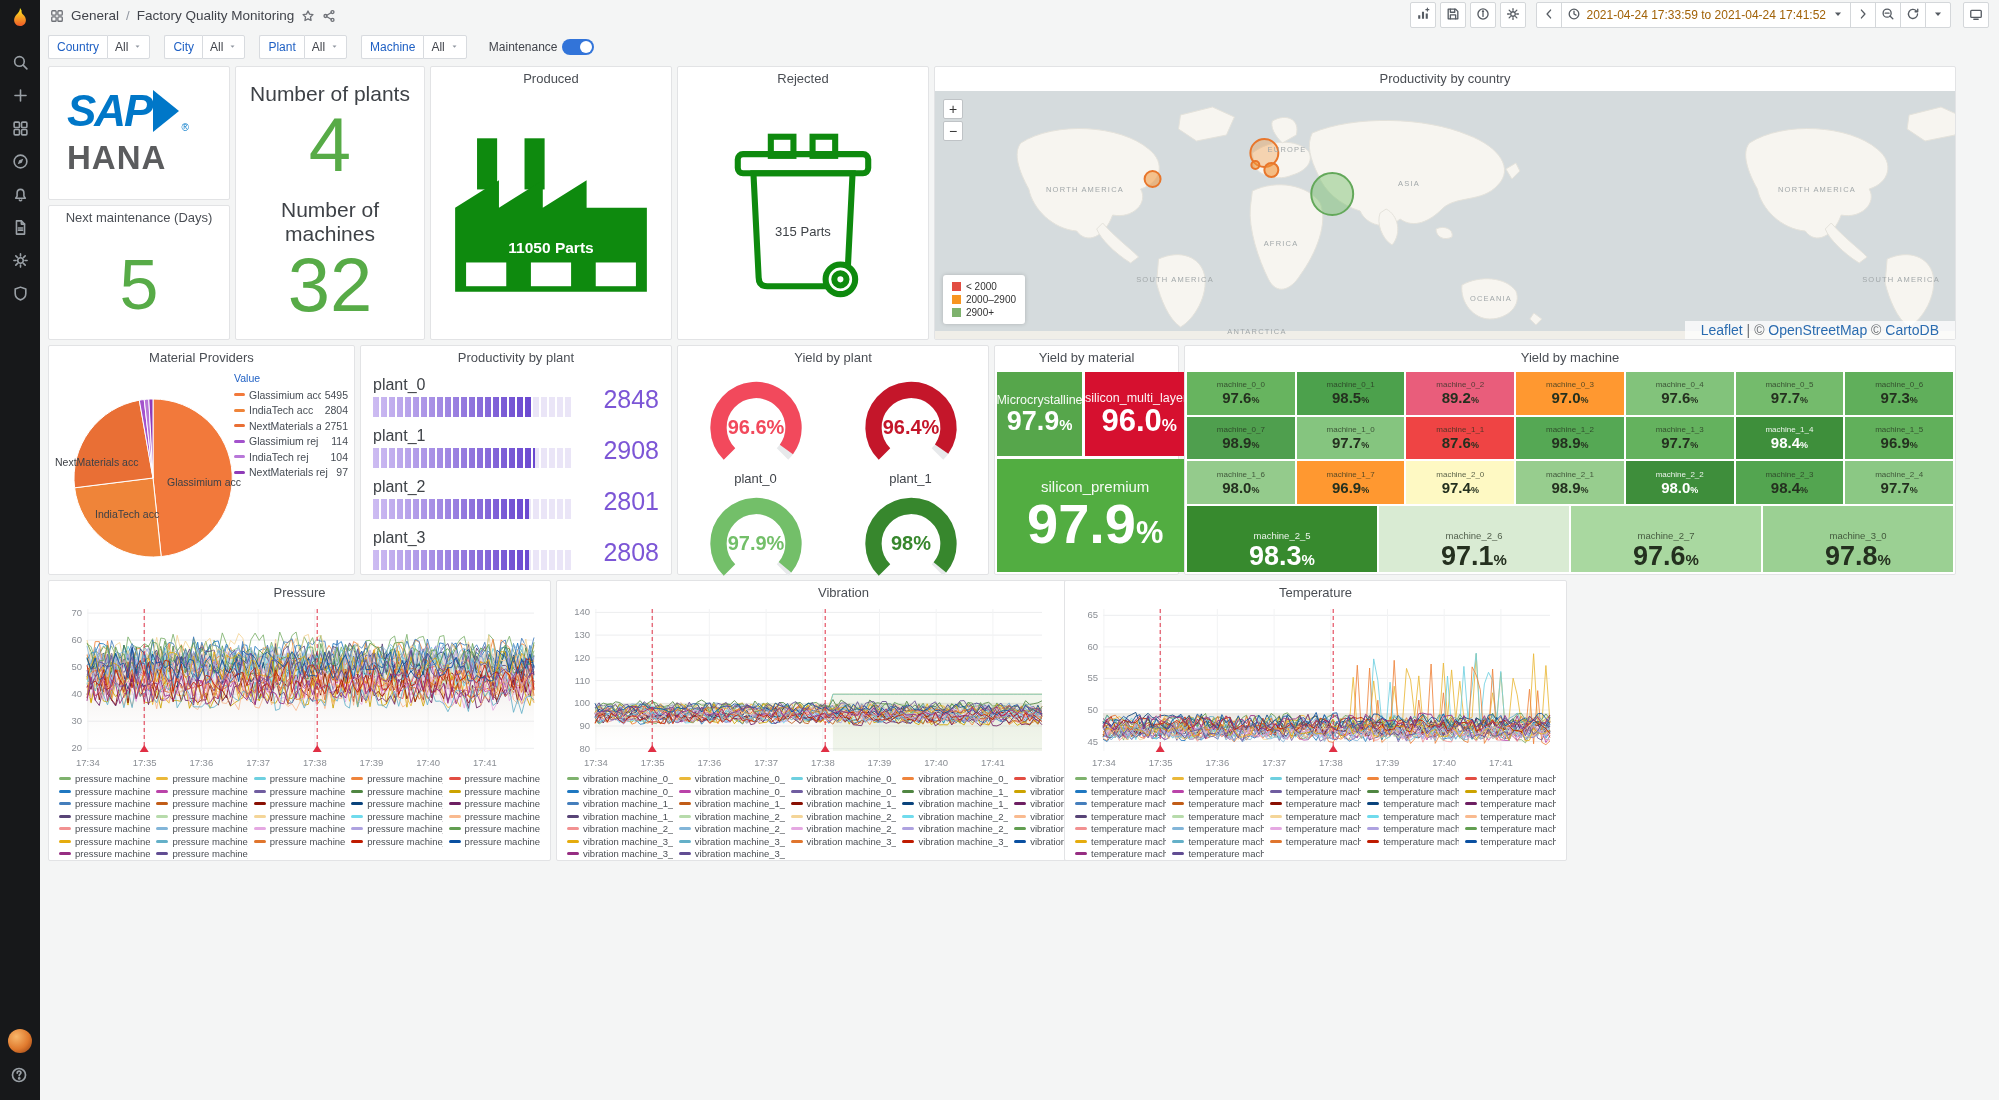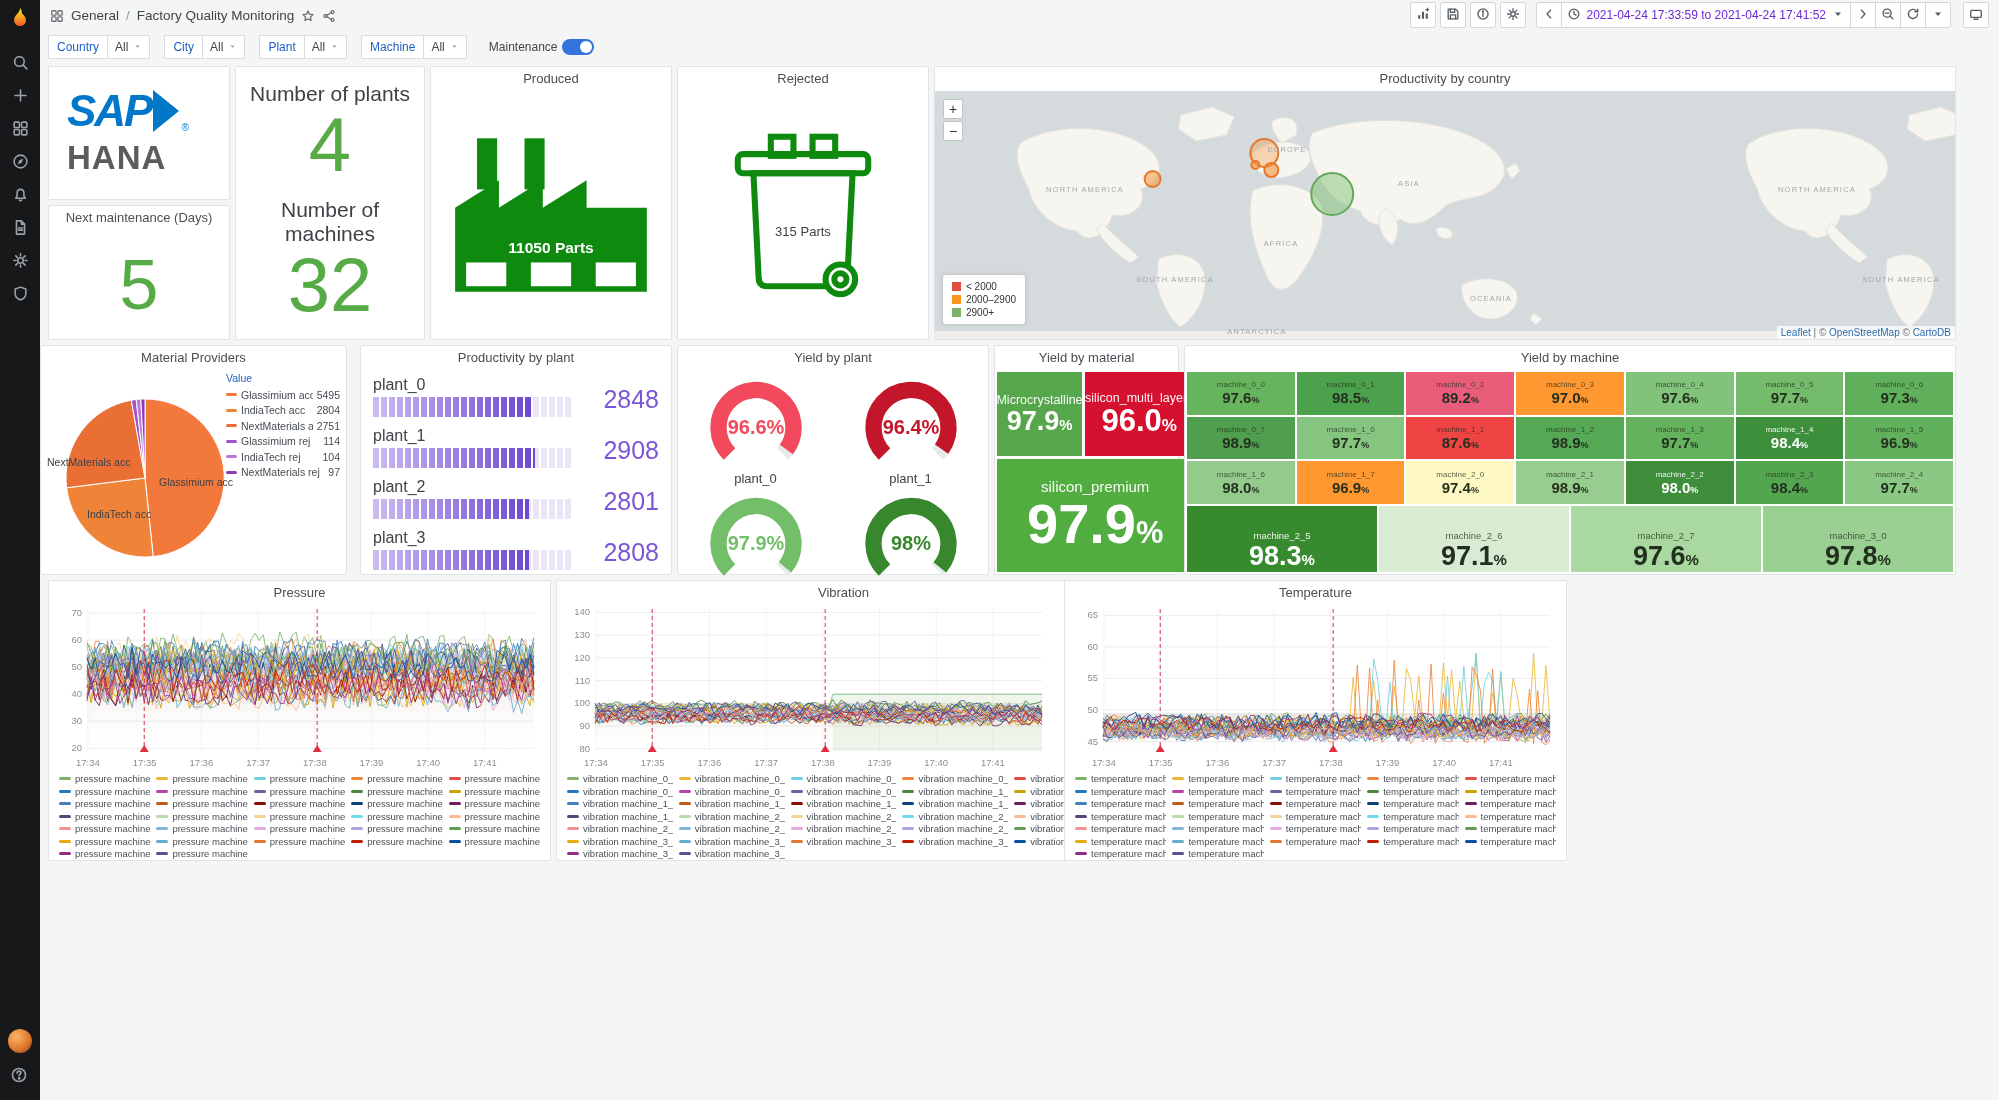--- a/index.html
+++ b/index.html
@@ -29,21 +29,21 @@
   .sep{color:#9096A0;font-size:13px;}
   .nav-right{display:flex;align-items:center;gap:4px;}
   .tool-btn{height:26px;min-width:26px;display:flex;align-items:center;justify-content:center;gap:5px;
             background:#fff;border:1px solid #D4D7DA;border-radius:2px;color:#555B62;cursor:pointer;
             font-family:inherit;font-size:12px;padding:0 5px;}
   .tool-btn svg{width:14px;height:14px;}
   .time-group{display:flex;align-items:center;margin-left:6px;}
   .time-group .tool-btn{border-radius:0;margin-left:-1px;}
   .time-group .tool-btn:first-child{border-radius:2px 0 0 2px;margin-left:0;}
   .time-group .tool-btn:last-child{border-radius:0 2px 2px 0;}
-  .time-btn span.txt{white-space:nowrap;color:#6d28d9;font-size:12px;}
+  .time-btn span.txt{white-space:nowrap;color:#a16207;font-size:12px;}
   .kiosk{margin-left:8px;}
   
   .filters{position:absolute;left:40px;right:0;top:31px;height:32px;display:flex;align-items:center;
            gap:14px;padding-left:8px;box-sizing:border-box;}
   .var-group{display:flex;align-items:center;}
   .var-label{background:#fff;border:1px solid #D8DBDF;border-right:none;border-radius:2px 0 0 2px;
              color:#1F60C4;font-size:12px;padding:3px 8px;line-height:16px;}
   .var-label.plain{background:none;border:none;color:#41444B;padding-right:4px;}
   .var-value{background:#fff;border:1px solid #D8DBDF;border-radius:0 2px 2px 0;color:#41444B;
              font-size:12px;padding:3px 7px;line-height:16px;display:flex;align-items:center;gap:5px;cursor:pointer;}
@@ -77,22 +77,22 @@
   .map-canvas,.map-canvas svg{position:absolute;inset:0;width:100%;height:100%;}
   .map-label{position:absolute;transform:translate(-50%,-50%);font-size:7.5px;letter-spacing:1.2px;
              color:#A2A8AA;white-space:nowrap;}
   .map-zoom{position:absolute;left:8px;top:8px;display:flex;flex-direction:column;gap:2px;z-index:5;}
   .map-zoom button{width:20px;height:20px;background:#fff;border:1px solid #BFC3C6;border-radius:2px;
                    font-size:14px;line-height:16px;color:#333;cursor:pointer;padding:0;}
   .map-legend{position:absolute;left:8px;bottom:15px;background:#fff;border-radius:3px;padding:5px 9px;
               box-shadow:0 0 4px rgba(0,0,0,.18);z-index:5;}
   .map-legend .row{display:flex;align-items:center;gap:5px;font-size:10px;color:#333;line-height:13px;}
   .map-legend .sq{width:9px;height:9px;display:inline-block;}
-  .map-attr{position:absolute;right:0;bottom:0;background:rgba(255,255,255,.75);font-size:10px;
-            padding:1px 4px;color:#6B6F73;z-index:5;}
+  .map-attr{position:absolute;right:0;bottom:0;background:rgba(255,255,255,.75);font-size:14px;
+            padding:1px 16px;color:#6B6F73;z-index:5;}
   .map-attr .lnk{color:#2B6CB0;cursor:pointer;}
   
   .mat-labels div{position:absolute;font-size:10.5px;color:#3D4147;line-height:1.3;}
   .mat-legend{position:absolute;right:6px;top:2px;width:114px;font-size:10.5px;color:#464C54;}
   .mat-legend .hdr{text-align:left;color:#1F60C4;margin-bottom:3px;cursor:pointer;}
   .mat-legend .lrow{display:flex;align-items:center;gap:4px;height:15.5px;cursor:pointer;}
   .mat-legend .mk{width:11px;height:3px;border-radius:2px;flex:0 0 auto;}
   .mat-legend .nm{flex:1;white-space:nowrap;overflow:hidden;}
   .mat-legend .vl{text-align:right;}
   
@@ -506,21 +506,21 @@
           </div>
           <div class="row">
             <span class="sq" style="background: rgb(126, 178, 109);"></span>
             <span>2900+</span>
           </div>
         </div>
       <div class="map-attr" id="map-attr"><span class="lnk">Leaflet</span><span> | © </span><span class="lnk">OpenStreetMap</span><span> © </span><span class="lnk">CartoDB</span></div>
     </div>
   </section>
 
-  <section class="panel" style="left:40px;top:345px;width:307px;height:230px">
+  <section class="panel" style="left:48px;top:345px;width:307px;height:230px">
     <div class="panel-title">Material Providers</div>
     <div class="panel-body">
       <div id="pie-host" style="position:absolute;left:22px;top:26px;width:164px;height:164px;"><svg viewBox="0 0 164 164">
             <path d="M82,82 L82.0,3.0 A79,79 0 0 1 90.2,160.6 Z" fill="#F2793B" stroke="#fff" stroke-width="1"></path>
             <path d="M82,82 L90.2,160.6 A79,79 0 0 1 3.6,91.8 Z" fill="#EF8439" stroke="#fff" stroke-width="1"></path>
             <path d="M82,82 L3.6,91.8 A79,79 0 0 1 68.3,4.2 Z" fill="#E96F35" stroke="#fff" stroke-width="1"></path>
             <path d="M82,82 L68.3,4.2 A79,79 0 0 1 73.2,3.5 Z" fill="#A352CC" stroke="#fff" stroke-width="1"></path>
             <path d="M82,82 L73.2,3.5 A79,79 0 0 1 77.8,3.1 Z" fill="#B877D9" stroke="#fff" stroke-width="1"></path>
             <path d="M82,82 L77.8,3.1 A79,79 0 0 1 82.0,3.0 Z" fill="#8F3BB8" stroke="#fff" stroke-width="1"></path>
           </svg></div>

